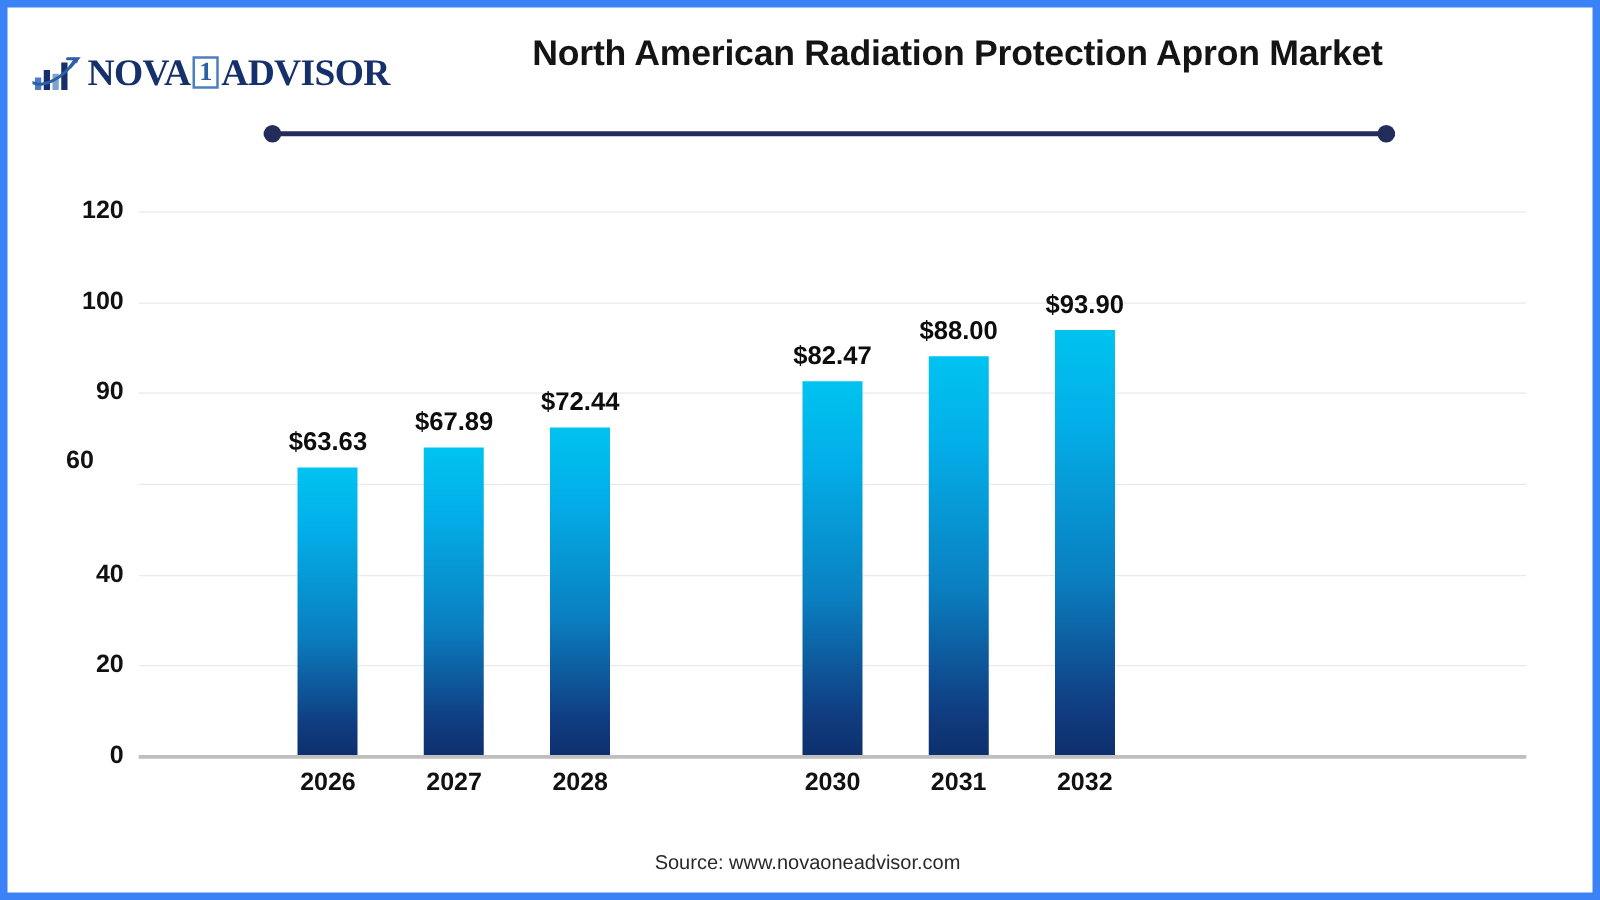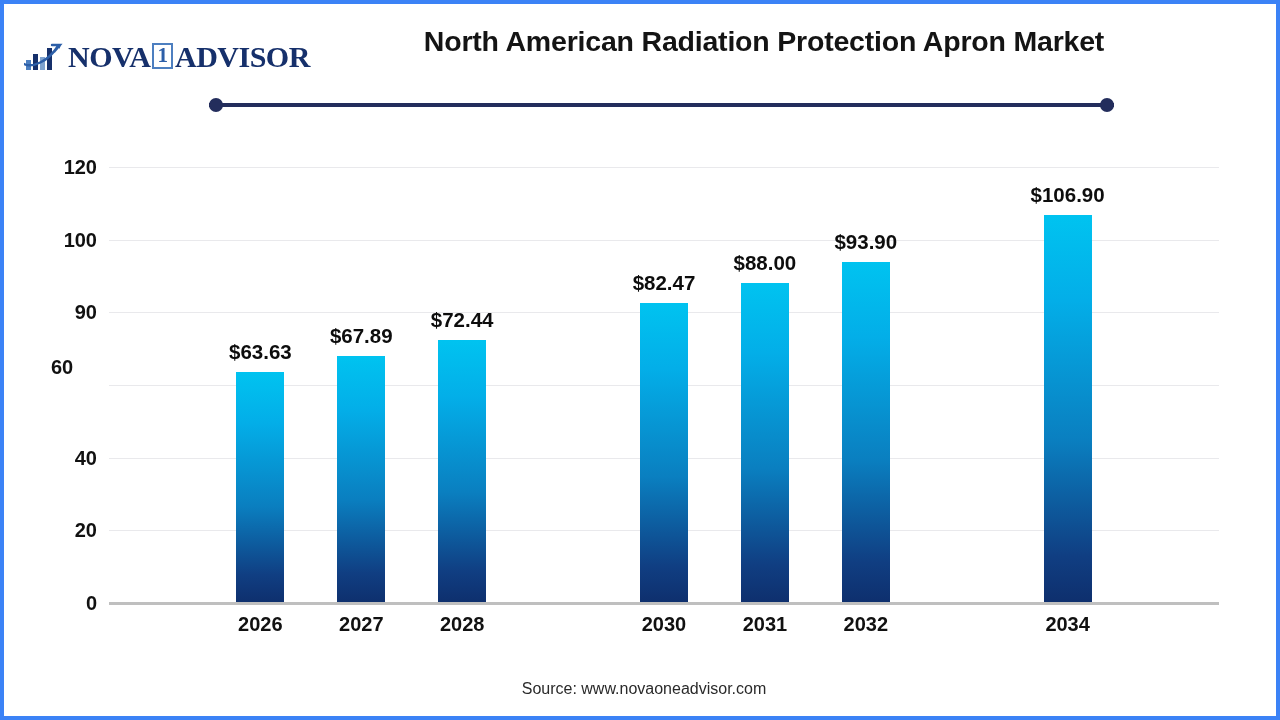--- a/index.html
+++ b/index.html
@@ -8,21 +8,21 @@
     background: #ffffff;
   }
   body {
     font-family: "Liberation Sans", sans-serif;
   }
   #page {
     position: relative;
     width: 1280px;
     height: 720px;
     background: #ffffff;
-    border: 4px solid #3b82f6;
+    border: 6px solid #3b82f6;
     box-sizing: border-box;
     overflow: hidden;
   }
 
   
   #logo {
     position: absolute;
     left: 20px;
     top: 32px;
     display: flex;
@@ -259,24 +259,19 @@
         <div class="bar-group" style="left: 605.455px; width: 100.909px;">
           <div class="bar" style="height: 319.733px; left: 26.4545px;"></div>
           <div class="bar-label" style="bottom: 327.733px; width: 112.909px;">$88.00</div>
           <div class="xtick-label" style="width: 100.909px;">2031</div>
         </div>
         <div class="bar-group" style="left: 706.364px; width: 100.909px;">
           <div class="bar" style="height: 341.17px; left: 26.4545px;"></div>
           <div class="bar-label" style="bottom: 349.17px; width: 112.909px;">$93.90</div>
           <div class="xtick-label" style="width: 100.909px;">2032</div>
         </div>
-        <div class="bar-group" style="left: 908.182px; width: 100.909px;">
-          <div class="bar" style="height: 388.403px; left: 26.4545px;"></div>
-          <div class="bar-label" style="bottom: 396.403px; width: 112.909px;">$106.90</div>
-          <div class="xtick-label" style="width: 100.909px;">2034</div>
-        </div>
       </div>
     <div id="axis-baseline"></div>
   </div>
 
   <div id="source">Source: www.novaoneadvisor.com</div>
 
 </div>
 
 </body></html>

